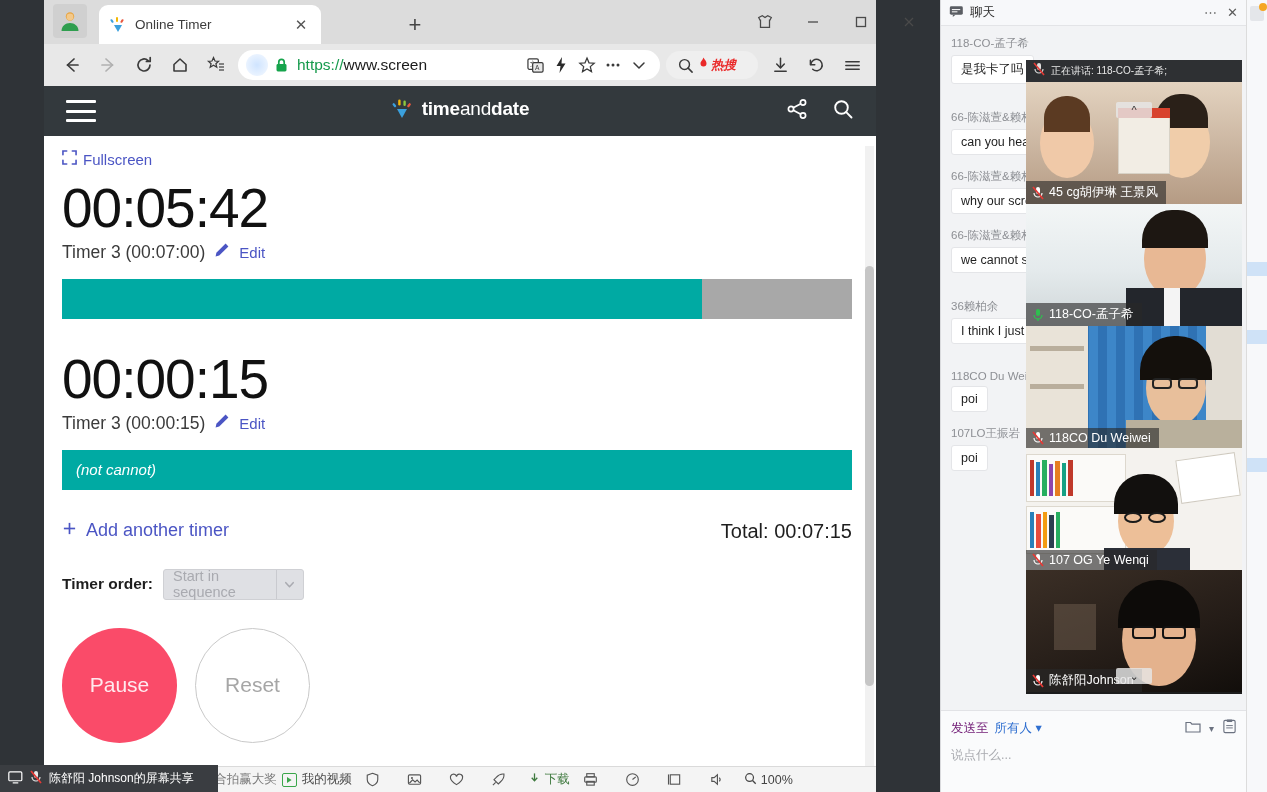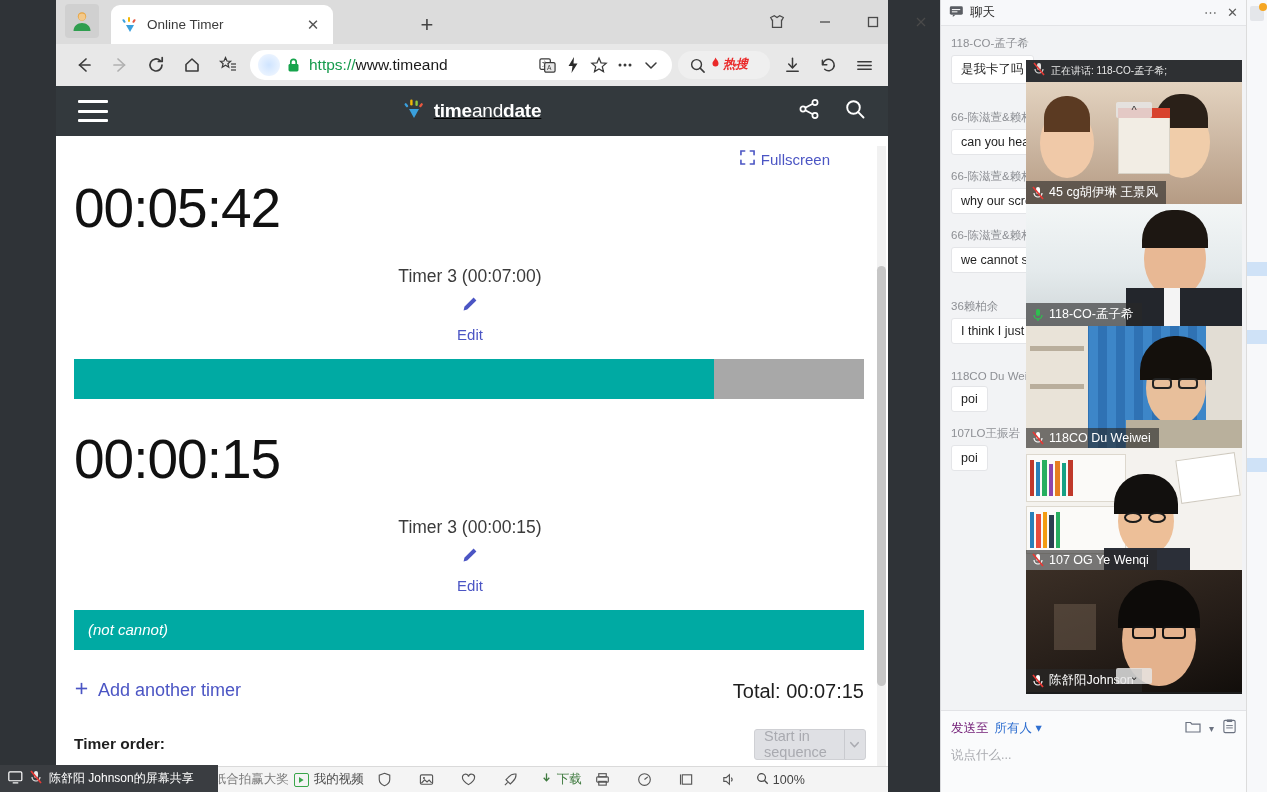--- a/index.html
+++ b/index.html
@@ -8,21 +8,21 @@
     font-family: "Liberation Sans", sans-serif;
     overflow: hidden;
     background: #2b2f33;
   }
   #root { position: relative; width: 1267px; height: 792px; }
 
   
   .desktop-bg { position:absolute; inset:0; background:#2f3337; }
 
   
-  .browser { position:absolute; left:56px; top:0; width:832px; height:792px;
+  .browser { position:absolute; left:44px; top:0; width:832px; height:792px;
              background:#84cc16; }
   .titlebar { position:relative; height:44px; background:#dcdcdc; }
 
   .profile-avatar { position:absolute; left:9px; top:4px; width:34px; height:34px;
                     border-radius:4px; background:#d0d0d0; display:flex;
                     align-items:center; justify-content:center; font-size:22px; line-height:1; }
 
   .tab { position:absolute; left:55px; top:5px; width:222px; height:39px;
          background:#fff; border-radius:9px 9px 0 0;
          display:flex; align-items:center; padding:0 10px; }
@@ -65,51 +65,51 @@
   .hot-label { font-size:12.5px; color:#ea2a2a; font-weight:bold; font-style:italic;
                white-space:nowrap; }
 
   
   .viewport { position:relative; height:706px; background:#fff; overflow:hidden; }
   .site-header { height:50px; background:#33393d; display:flex; align-items:center;
                  padding:0 22px; position:relative; }
   .ham { width:30px; height:22px; display:flex; flex-direction:column;
          justify-content:space-between; }
   .ham i { display:block; height:3px; background:#fff; border-radius:1px; }
-  .brand { position:absolute; left:0; right:0; display:flex; align-items:center;
-           justify-content:center; pointer-events:none;text-decoration:underline; }
+  .brand { position:absolute; left:0; right:0; display:flex; 
+           justify-content:center; pointer-events:none; }
   .brand-text { font-size:19px; color:#fff; letter-spacing:-0.2px; }
   .brand-text b { font-weight:bold; }
   .hdr-right { margin-left:auto; display:flex; align-items:center; gap:24px; }
 
   .page-body { position:relative; padding:14px 22px 0 18px; height:656px; }
-  .fullscreen-row { display:flex; justify-content:flex-end; padding-right:36px; }
+  .fullscreen-row { display:flex; padding-right:36px; }
   .fullscreen-link { display:flex; align-items:center; gap:6px; color:#4b55c4;
                      font-size:15px; }
 
   .timer-block { margin-top:12px; }
   .big-time { font-size:55px; color:#111; letter-spacing:-1px; line-height:1.05;
               font-weight:400; }
-  .timer-sub { margin-top:28px; font-size:17.5px; color:#3b3b3b;
-               display:flex; align-items:center; gap:9px;flex-direction:column; }
+  .timer-sub { margin-top:4px; font-size:17.5px; color:#3b3b3b;
+               display:flex; align-items:center; gap:9px; }
   .edit-link { color:#4b55c4; font-size:15px; }
   .pencil { color:#4b55c4; }
   .bar { margin-top:16px; height:40px; background:#a8a8a8; position:relative;
          width:790px; }
   .bar-fill { position:absolute; left:0; top:0; bottom:0; background:#00aaa3; }
   .bar.full { background:#00aaa3; display:flex; align-items:center; padding-left:14px; }
   .bar-label { font-size:15px; color:#fff; font-style:italic; }
 
   .add-row { margin-top:30px; display:flex; align-items:flex-start; width:790px; }
   .add-link { color:#4b55c4; font-size:18px; display:flex; align-items:center; gap:9px; }
   .total { margin-left:auto; font-size:20px; color:#1e1e1e; }
 
-  .order-row { margin-top:26px; display:flex; align-items:center; gap:10px;justify-content:space-between; }
+  .order-row { margin-top:26px; display:flex; align-items:center; gap:10px; }
   .order-label { font-size:15.5px; color:#1e1e1e; font-weight:bold; }
-  .select { width:112px; height:31px; background:#dfe0e4; border:1px solid #cfd0d4;
+  .select { width:141px; height:31px; background:#dfe0e4; border:1px solid #cfd0d4;
             border-radius:3px; display:flex; align-items:center; }
   .select-val { flex:1 1 auto; padding-left:9px; font-size:14.5px; color:#a9aab0; }
   .select-arrow { width:30px; border-left:1px solid #c9cacf; height:100%;
                   display:flex; align-items:center; justify-content:center; color:#a9aab0; }
 
   .ctrl-row { margin-top:28px; display:flex; align-items:center; gap:18px; }
   .circle-btn { width:115px; height:115px; border-radius:50%; display:flex;
                 align-items:center; justify-content:center; font-size:21px; }
   .btn-pause { background:#fa4b69; color:#ffe9ee; }
   .btn-reset { background:#fff; border:1px solid #c9c9c9; color:#a6a6a6; }
@@ -294,21 +294,21 @@
       </div>
 
       <div class="omnibox">
         <span class="omni-shield"></span>
         <span class="omni-lock">
           <svg width="15" height="16" viewBox="0 0 15 16">
               <rect x="2.5" y="7" width="10" height="7.5" rx="1.4" fill="#16a44c"></rect>
               <path d="M4.8 7V5a2.7 2.7 0 0 1 5.4 0v2" fill="none" stroke="#16a44c" stroke-width="1.7"></path>
             </svg>
         </span>
-        <span class="omni-url"><span class="proto">https://</span><span class="host">www.timeand</span></span>
+        <span class="omni-url"><span class="proto">https://</span><span class="host">www.screen</span></span>
         <span class="omni-ico">
           <svg width="17" height="17" viewBox="0 0 18 18">
               <rect x="1" y="2" width="11" height="11" rx="1.5" fill="none" stroke="#3a3a3a" stroke-width="1.3"></rect>
               <text x="3" y="10" font-size="7" fill="#3a3a3a" font-family="Liberation Sans">文</text>
               <rect x="6" y="6" width="11" height="10" rx="1.5" fill="#e8e8e8" stroke="#3a3a3a" stroke-width="1.3"></rect>
               <text x="8.5" y="14" font-size="7" fill="#3a3a3a" font-family="Liberation Sans">A</text>
             </svg>
         </span>
         <span class="omni-ico">
           <svg width="16" height="18" viewBox="0 0 14 18">
@@ -334,21 +334,21 @@
         </span>
       </div>
 
       <div class="searchbox">
         <span class="omni-ico">
           <svg width="17" height="17" viewBox="0 0 18 18">
               <circle cx="8" cy="8" r="5.2" fill="none" stroke="#3a3a3a" stroke-width="1.5"></circle>
               <line x1="11.8" y1="11.8" x2="16" y2="16" stroke="#3a3a3a" stroke-width="1.6" stroke-linecap="round"></line>
             </svg>
         </span>
-        <span style="display:flex;gap:2px;">
+        <span style="display:flex;align-items:center;gap:2px;">
           <span>
             <svg width="11" height="13" viewBox="0 0 11 13">
                 <path d="M5.5 0.5 C6.5 3 8.5 3.5 8.5 6.5 A3 3 0 0 1 2.5 6.5 C2.5 4.5 4 4 5.5 0.5 Z" fill="#ea2a2a"></path>
               </svg>
           </span>
           <span class="hot-label">热搜</span>
         </span>
       </div>
 
       <div class="tb-ico">

